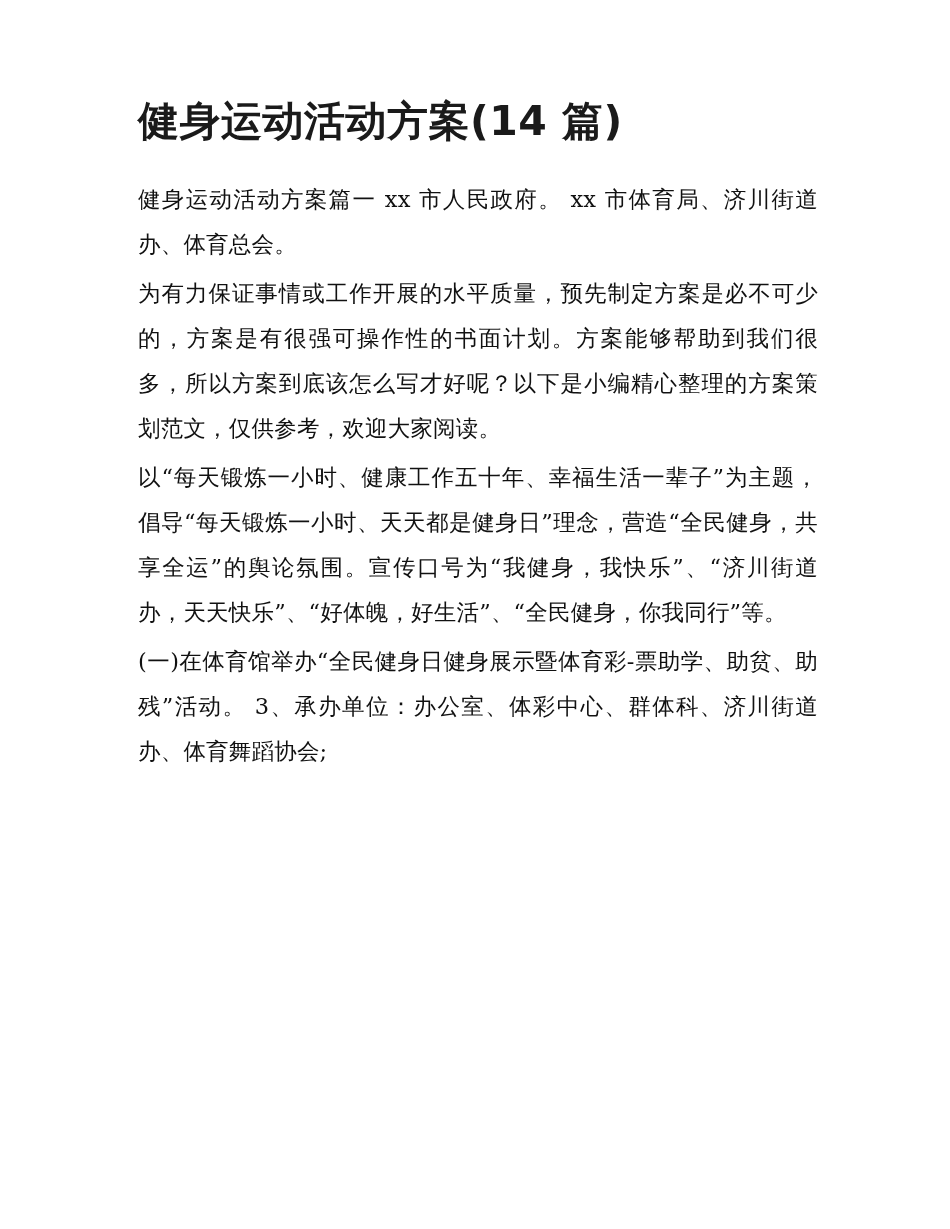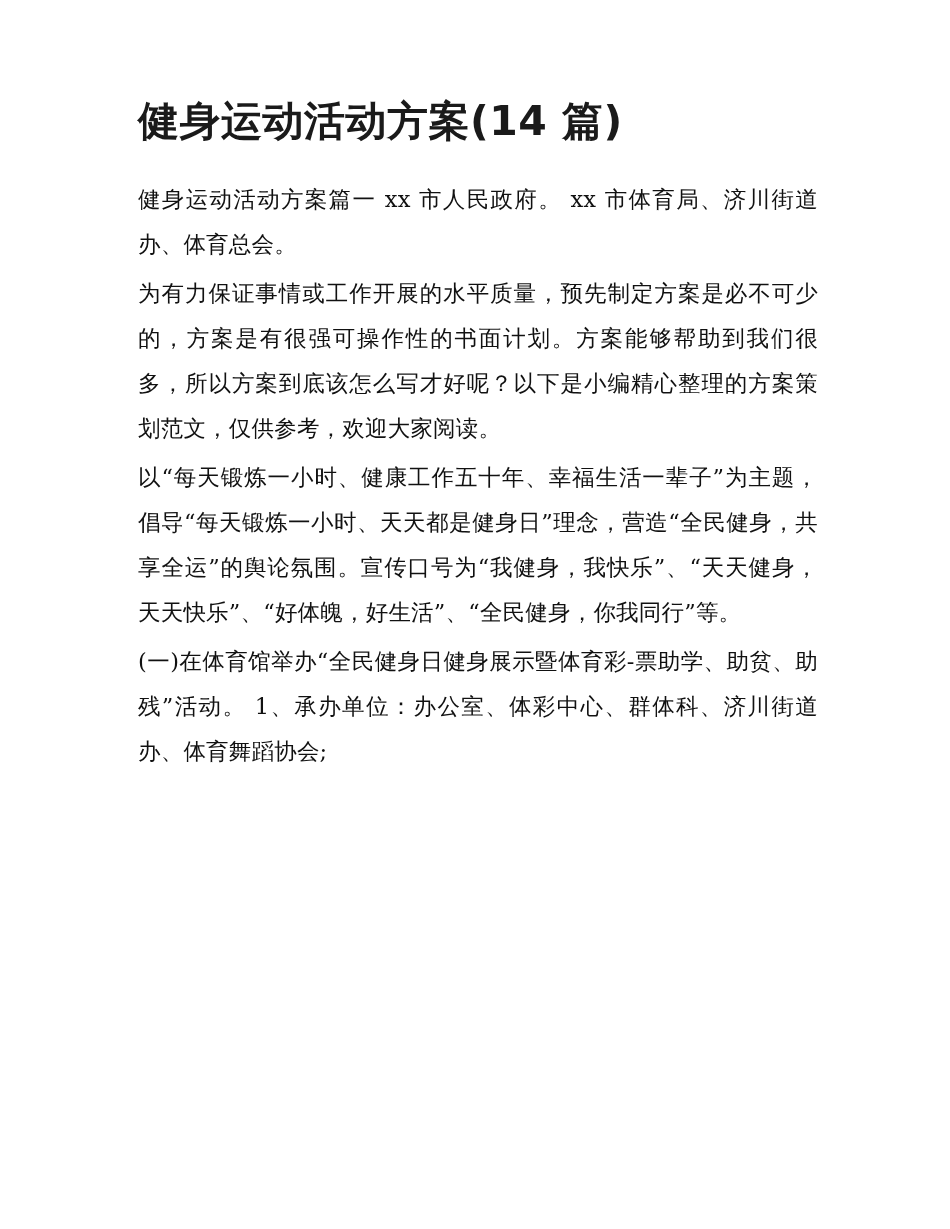--- a/index.html
+++ b/index.html
@@ -44,16 +44,16 @@
   }
 </style>
 </head>
 <body>
 
 <div class="page">
   <div class="content">
     <h1 class="doc-title">健身运动活动方案(14 篇)</h1>
     <p class="para">健身运动活动方案篇一 xx 市人民政府。 xx 市体育局、济川街道办、体育总会。</p>
     <p class="para">为有力保证事情或工作开展的水平质量，预先制定方案是必不可少的，方案是有很强可操作性的书面计划。方案能够帮助到我们很多，所以方案到底该怎么写才好呢？以下是小编精心整理的方案策划范文，仅供参考，欢迎大家阅读。</p>
-    <p class="para">以“每天锻炼一小时、健康工作五十年、幸福生活一辈子”为主题，倡导“每天锻炼一小时、天天都是健身日”理念，营造“全民健身，共享全运”的舆论氛围。宣传口号为“我健身，我快乐”、“天天健身，天天快乐”、“好体魄，好生活”、“全民健身，你我同行”等。</p>
-    <p class="para">(一)在体育馆举办“全民健身日健身展示暨体育彩-票助学、助贫、助残”活动。 1、承办单位：办公室、体彩中心、群体科、济川街道办、体育舞蹈协会;</p>
+    <p class="para">以“每天锻炼一小时、健康工作五十年、幸福生活一辈子”为主题，倡导“每天锻炼一小时、天天都是健身日”理念，营造“全民健身，共享全运”的舆论氛围。宣传口号为“我健身，我快乐”、“济川街道办，天天快乐”、“好体魄，好生活”、“全民健身，你我同行”等。</p>
+    <p class="para">(一)在体育馆举办“全民健身日健身展示暨体育彩-票助学、助贫、助残”活动。 3、承办单位：办公室、体彩中心、群体科、济川街道办、体育舞蹈协会;</p>
   </div>
 </div>
 
 </body></html>

